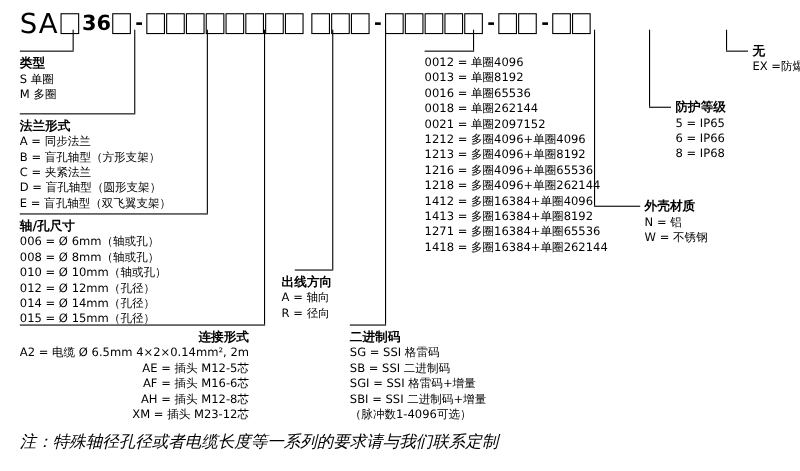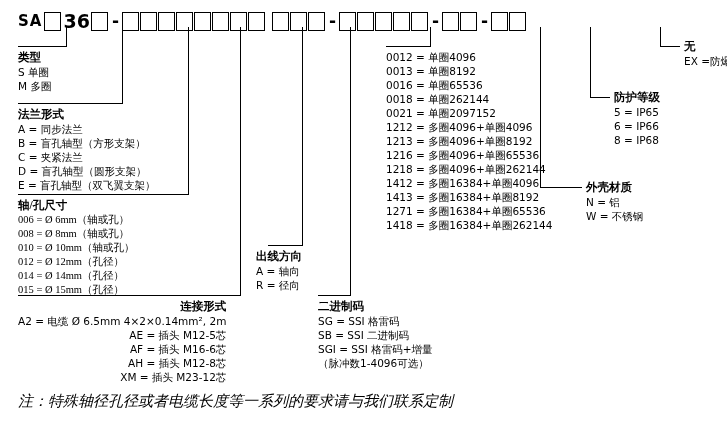--- a/index.html
+++ b/index.html
@@ -8,21 +8,21 @@
     background:#ffffff;
     font-family:"DejaVu Sans","Liberation Sans",sans-serif;
     color:#000;
     position:relative;
     overflow:hidden;
   }
   .root{position:absolute;left:0;top:0;width:727px;height:428px;}
 
   
   .coderow{position:absolute;left:18px;top:8px;height:26px;display:flex;align-items:center;}
-  .prefix{font-size:15px;font-weight:bold;letter-spacing:1px;margin-right:2px;}
+  .prefix{font-size:25px;font-weight:normal;letter-spacing:1px;margin-right:2px;}
   .box{
     width:17px;height:19px;border:1px solid #000;background:#fff;
     margin-right:1px;box-sizing:border-box;
   }
   .lbl{font-size:19px;font-weight:bold;margin:0 1px;}
   .dash{font-size:17px;font-weight:bold;margin:0 3px;}
   .gap{width:6px;}
 
   
   .vline{position:absolute;background:#000;width:1px;}
@@ -110,21 +110,21 @@
 
   <div class="blk" style="left:18px;top:107px;">
     <div class="title">法兰形式</div>
     <div class="line">A = 同步法兰</div>
     <div class="line">B = 盲孔轴型（方形支架）</div>
     <div class="line">C = 夹紧法兰</div>
     <div class="line">D = 盲孔轴型（圆形支架）</div>
     <div class="line">E = 盲孔轴型（双飞翼支架）</div>
   </div>
 
-  <div class="blk" style="left:18px;top:198px;font-family:Liberation Serif, serif;">
+  <div class="blk" style="left:18px;top:198px;">
     <div class="title">轴/孔尺寸</div>
     <div class="line">006 = Ø 6mm（轴或孔）</div>
     <div class="line">008 = Ø 8mm（轴或孔）</div>
     <div class="line">010 = Ø 10mm（轴或孔）</div>
     <div class="line">012 = Ø 12mm（孔径）</div>
     <div class="line">014 = Ø 14mm（孔径）</div>
     <div class="line">015 = Ø 15mm（孔径）</div>
   </div>
 
   <div class="blk" style="left:18px;top:299px;text-align:right;">
@@ -140,20 +140,21 @@
     <div class="title">出线方向</div>
     <div class="line">A = 轴向</div>
     <div class="line">R = 径向</div>
   </div>
 
   <div class="blk" style="left:318px;top:299px;">
     <div class="title">二进制码</div>
     <div class="line">SG = SSI 格雷码</div>
     <div class="line">SB = SSI 二进制码</div>
     <div class="line">SGI = SSI 格雷码+增量</div>
+    <div class="line">SBI = SSI 二进制码+增量</div>
     <div class="line">（脉冲数1-4096可选）</div>
   </div>
 
   <div class="blk" style="left:386px;top:50px;">
     <div class="line">0012 = 单圈4096</div>
     <div class="line">0013 = 单圈8192</div>
     <div class="line">0016 = 单圈65536</div>
     <div class="line">0018 = 单圈262144</div>
     <div class="line">0021 = 单圈2097152</div>
     <div class="line">1212 = 多圈4096+单圈4096</div>

